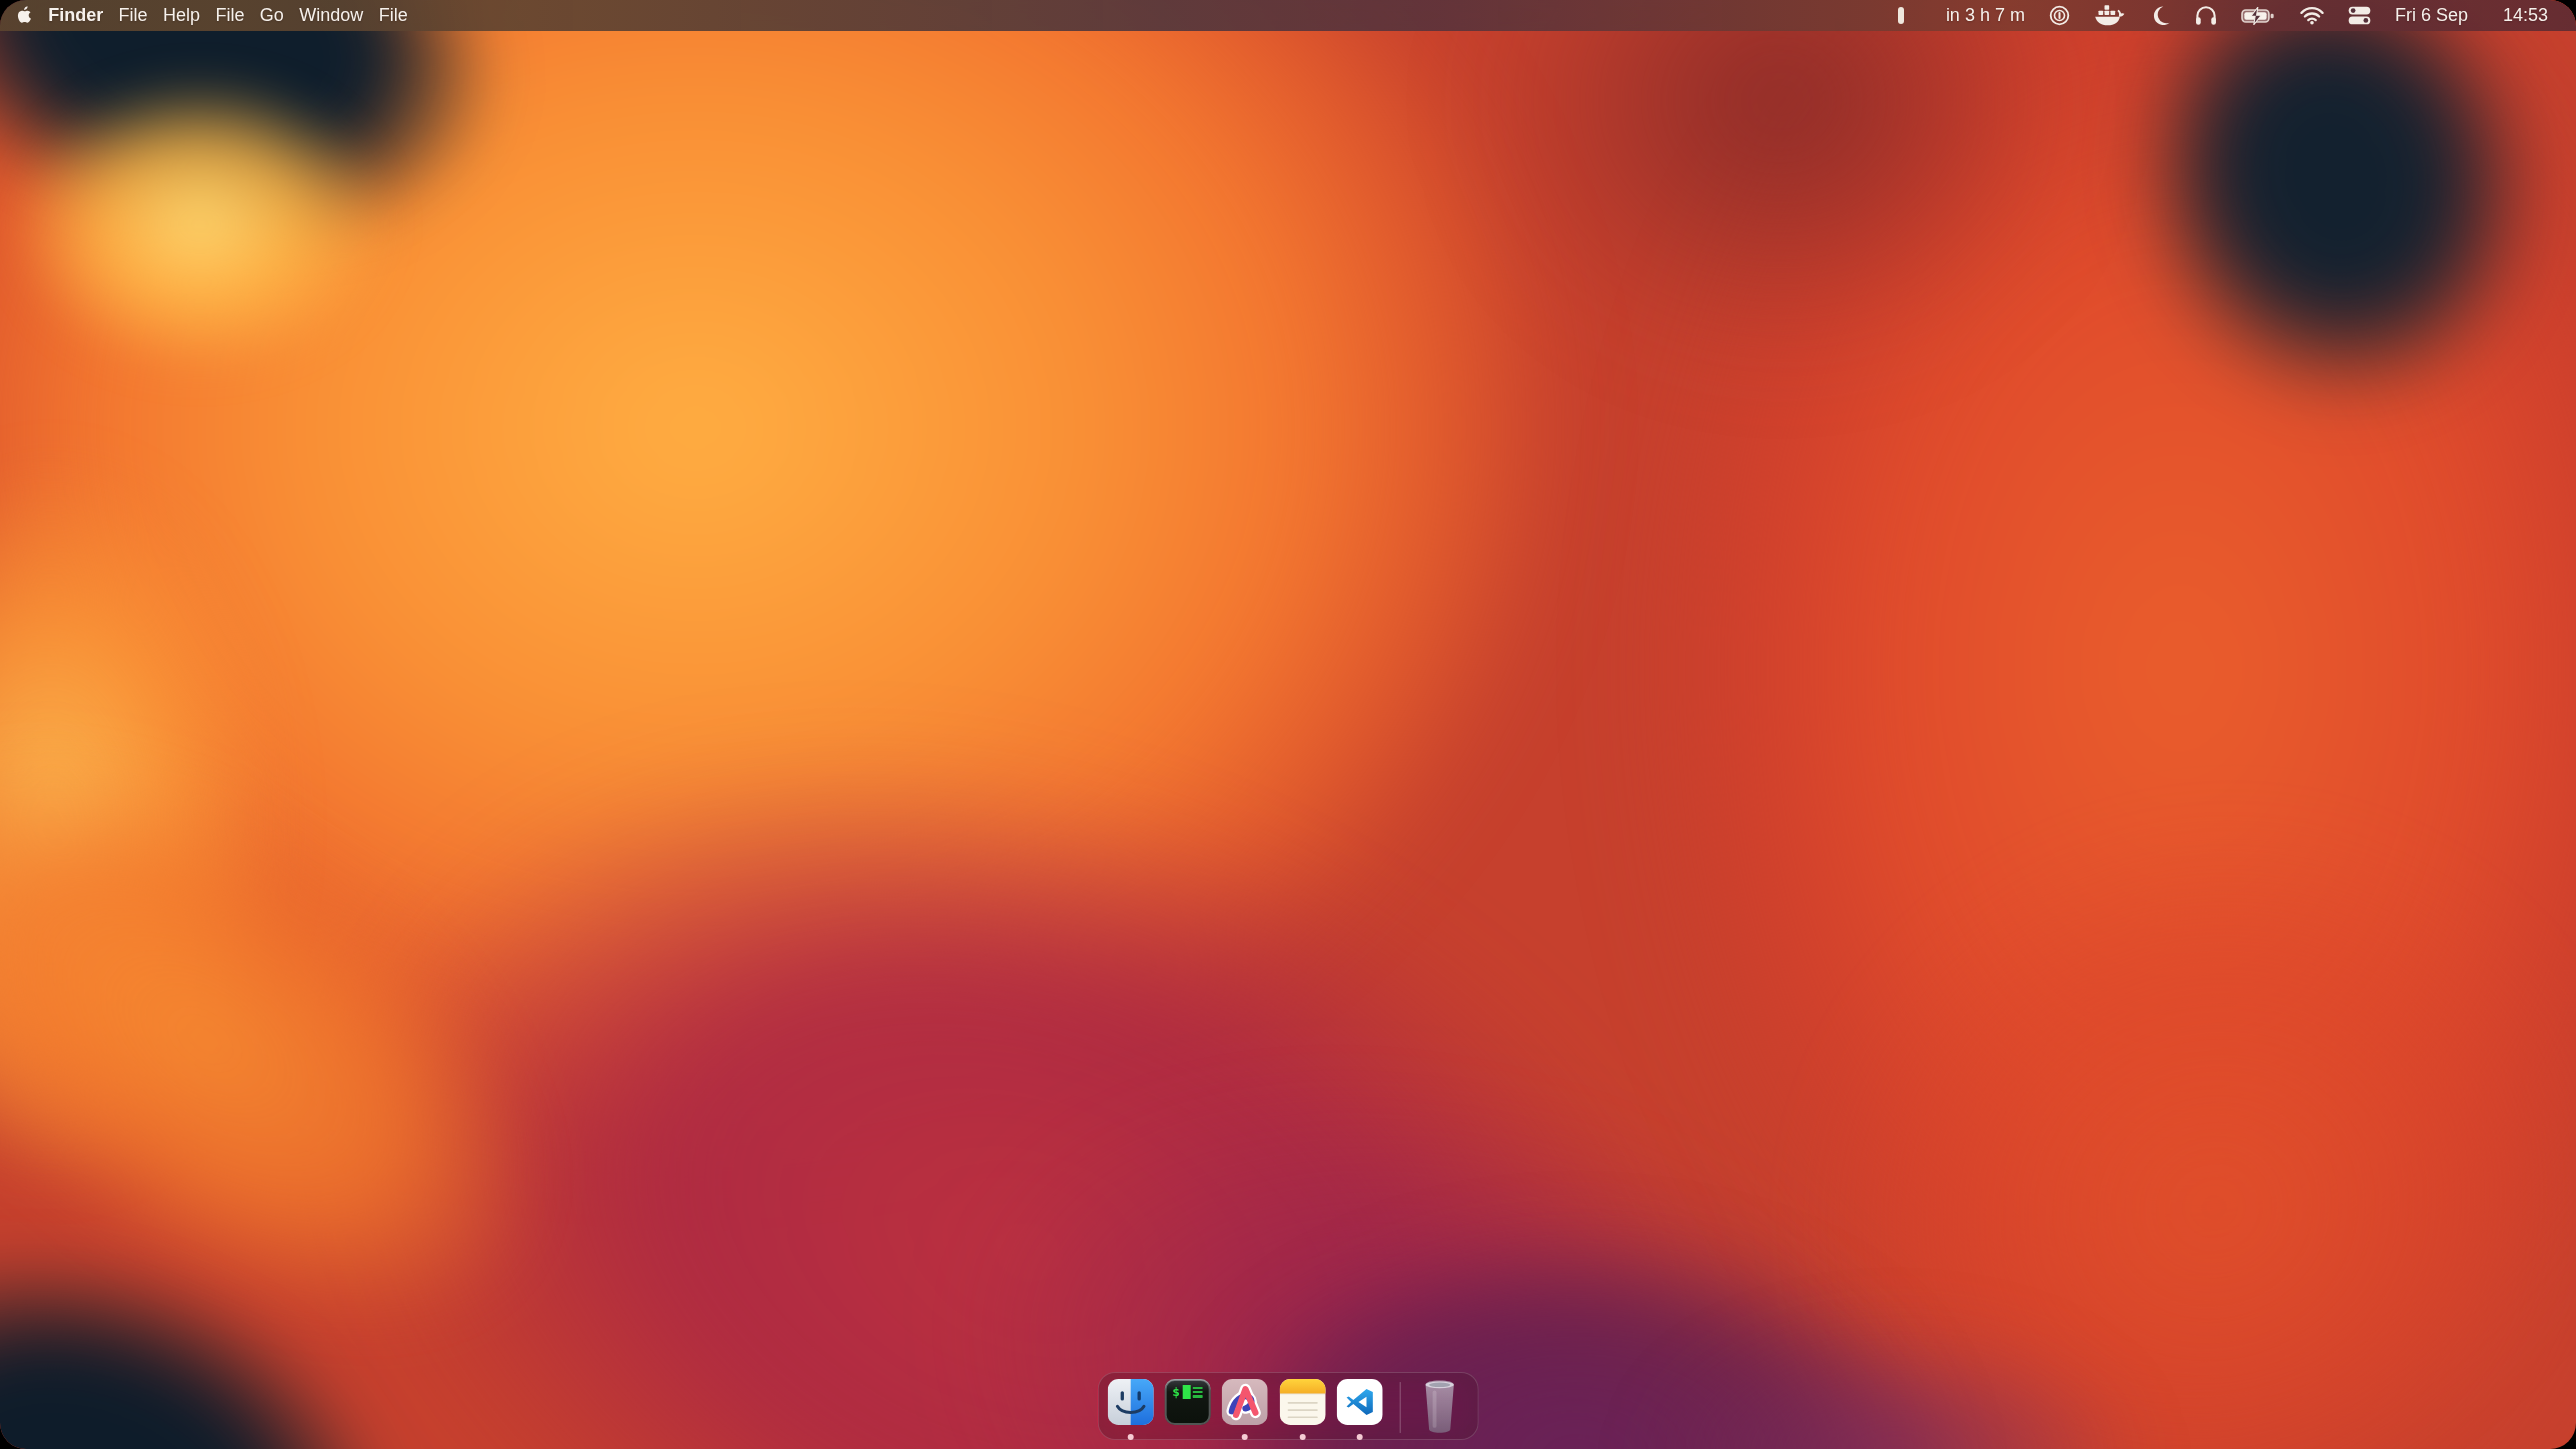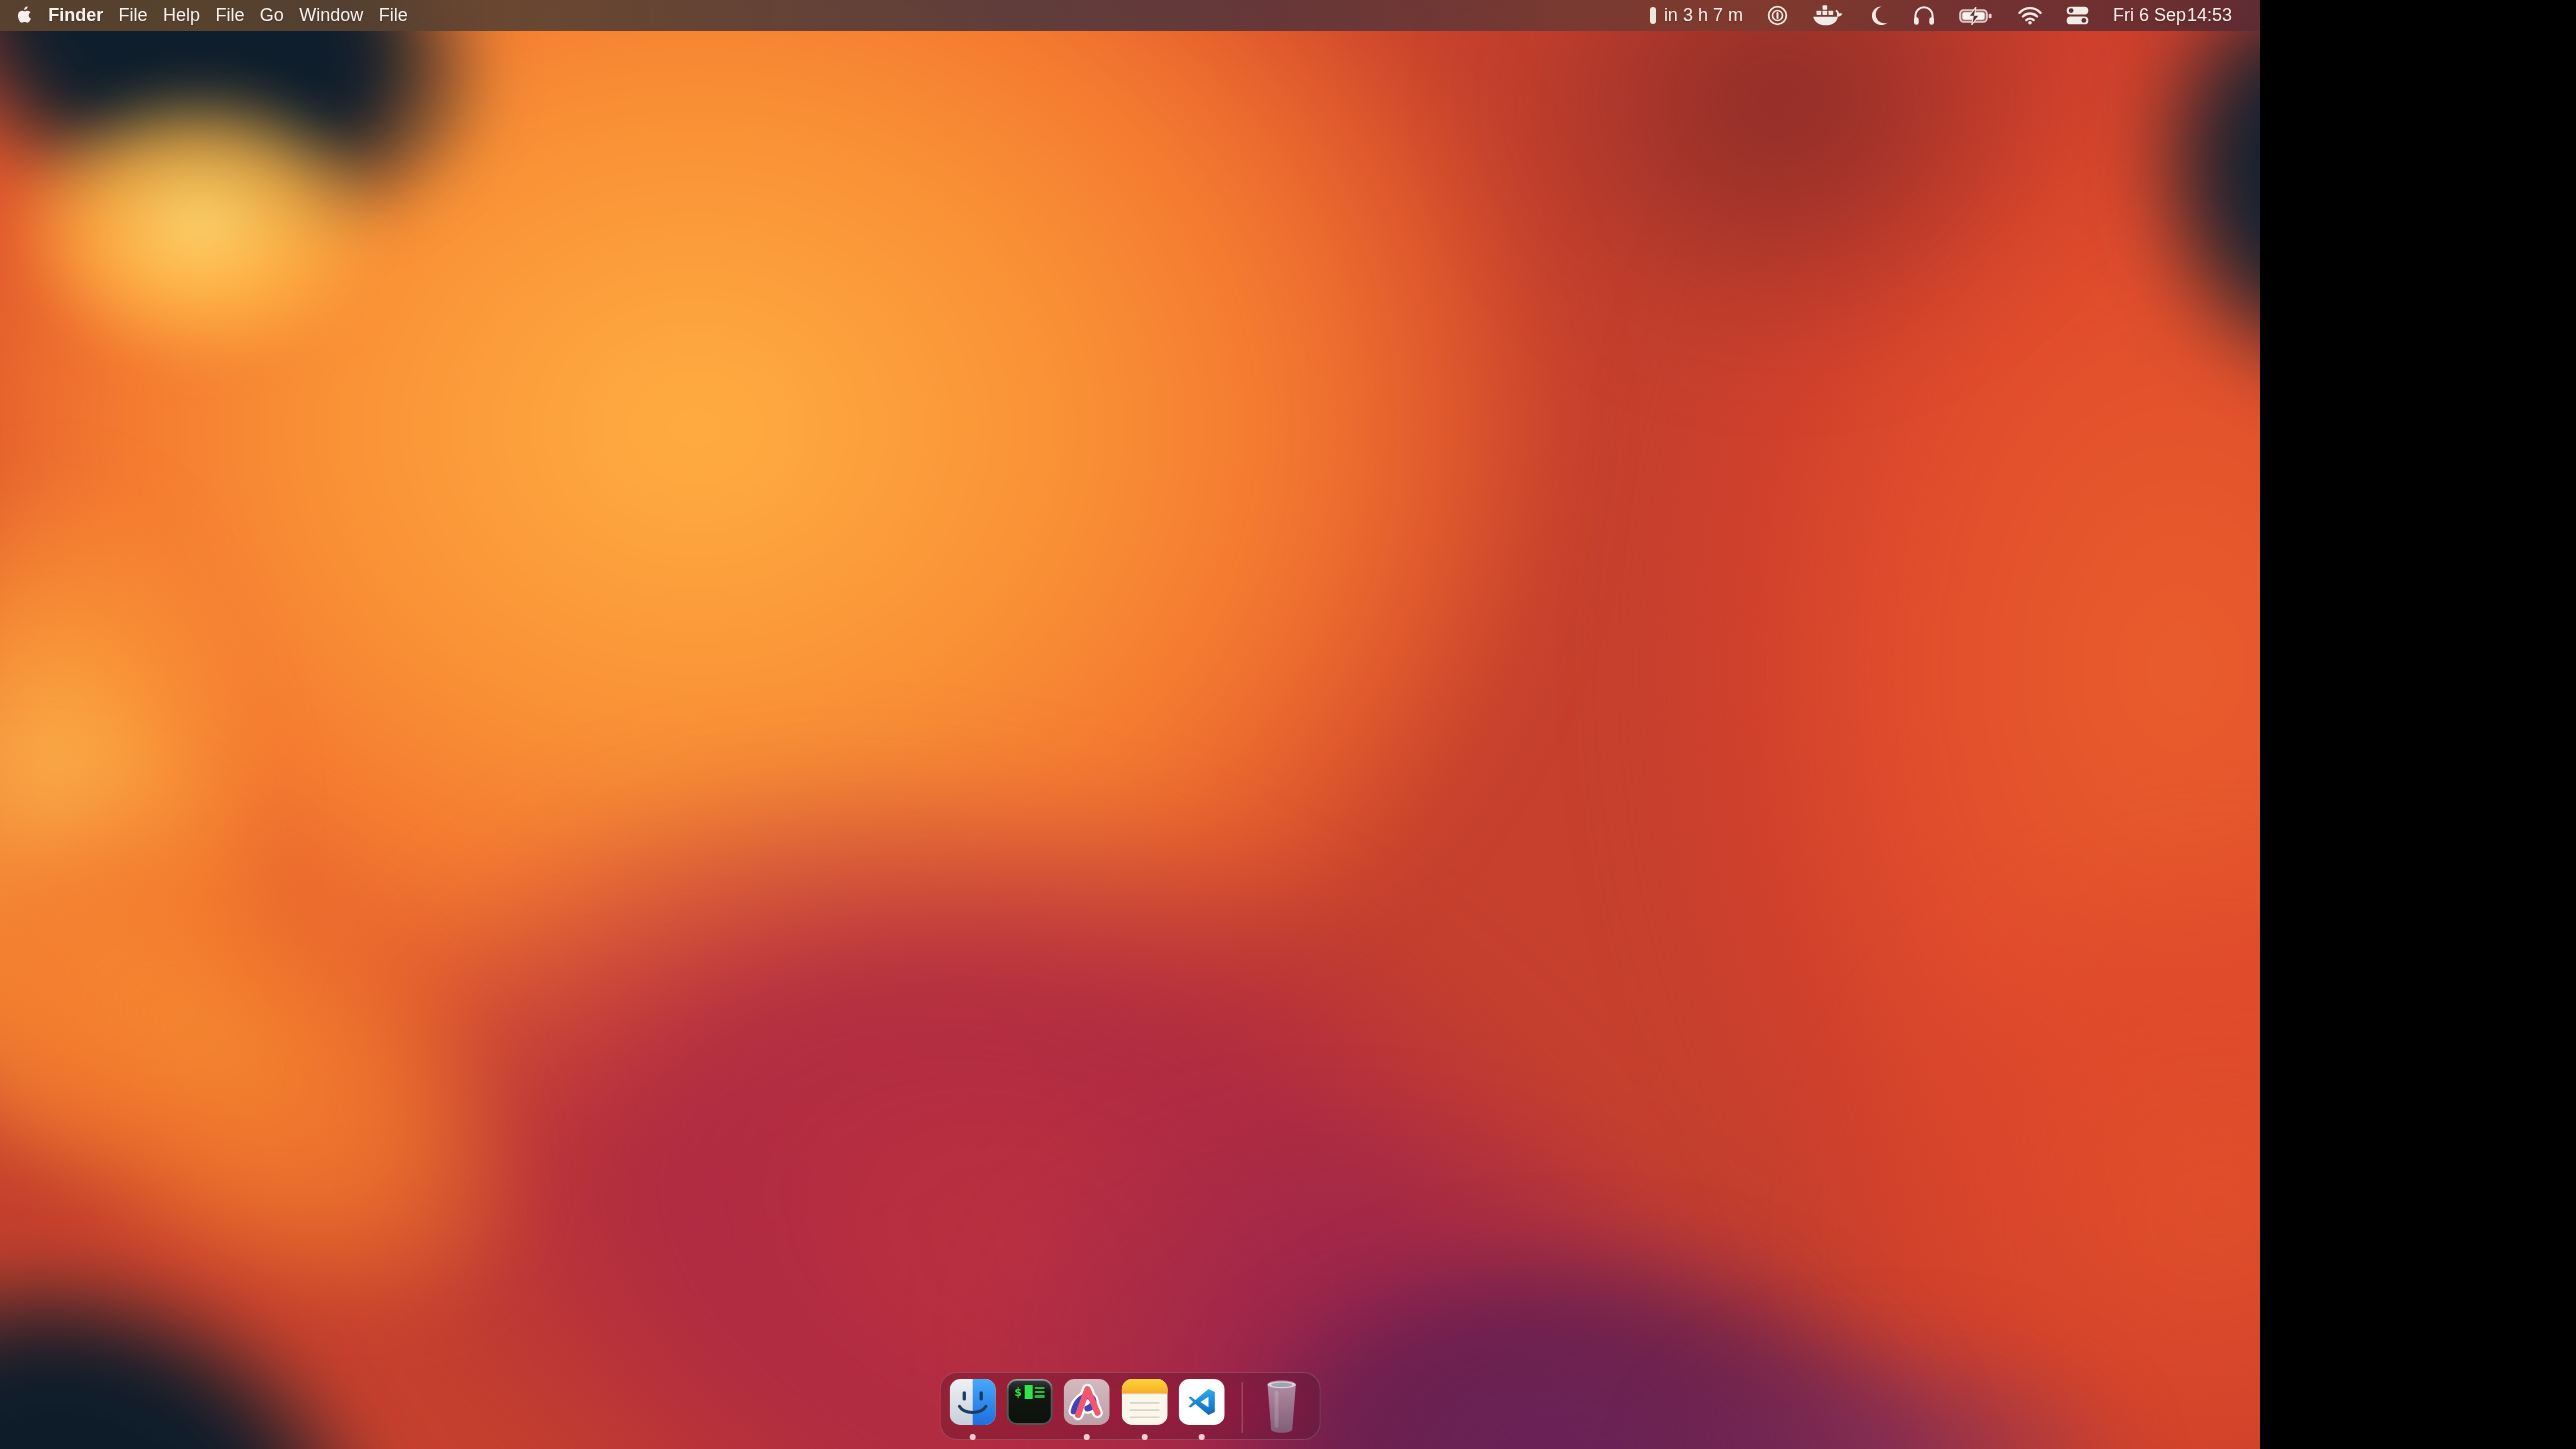--- a/index.html
+++ b/index.html
@@ -1,17 +1,17 @@
 <!DOCTYPE html>
 <html style="font-size:10.7px"><head>
 <meta charset="utf-8">
 <style>
   html,body{margin:0;padding:0;background:#000;}
-  #screen{position:relative;width:2260px;height:1449px;overflow:hidden;
-          background:#c6402d;font-family:"Liberation Sans",sans-serif;}
+  #screen{position:relative;width:2576px;height:1449px;overflow:hidden;
+          background:#c6402d;font-family:"Liberation Sans",sans-serif;border-radius:26px;}
 
   
   #wallpaper{position:absolute;inset:0;overflow:hidden;}
   .wp{position:absolute;border-radius:50%;}
   .wp-orange-core{left:-335px;top:-436px;width:2147px;height:1878px;filter:blur(40px);
     background:radial-gradient(closest-side at 48% 46%,#ffae42 0%,#f98f35 38%,#f37730 58%,rgba(240,105,45,.65) 72%,rgba(240,105,45,0) 85%);}
   .wp-red-right{left:1543px;top:-268px;width:1275px;height:2080px;filter:blur(47px);
     background:radial-gradient(closest-side at 50% 45%,#ea5e2c 0%,#e04c2c 45%,rgba(214,64,44,.6) 68%,rgba(214,64,44,0) 85%);}
   .wp-shadow-tc{left:1395px;top:-235px;width:771px;height:671px;filter:blur(54px);
     background:radial-gradient(closest-side,rgba(122,38,40,.8),rgba(122,38,40,0) 75%);}
@@ -50,21 +50,21 @@
       rgba(88,43,52,.88) 100%);
     backdrop-filter:blur(27px) saturate(140%);
     text-shadow:0 0.7px 2px rgba(30,10,10,.25);}
   .mb-left{display:flex;align-items:center;}
   .mb-left > * + *{margin-left:15.4px;}
   .mb-item{white-space:nowrap;cursor:default;}
   .mb-app-name{font-weight:700;}
   .apple-logo svg{display:block;fill:#f6f1ec;}
   .mb-right{display:flex;align-items:center;}
   .mb-right > * + *{margin-left:24px;}
-  .mb-status{display:flex;align-items:center;white-space:nowrap;}
+  .mb-status{display:flex;align-items:center;white-space:nowrap;gap:34px;}
   .mb-status svg{display:block;fill:#f3ece6;}
   .timer-bar{display:inline-block;width:6px;height:17.4px;border-radius:3.4px;
     background:#efe7dd;margin-right:8px;}
   .clock span + span{margin-left:1px;}
 
   
   #dock{position:absolute;left:50%;transform:translateX(-50%);bottom:8.7px;z-index:10;
     height:68px;box-sizing:border-box;display:flex;align-items:flex-start;
     padding:5.4px 8.7px 0 8.7px;border-radius:17.4px;
     background:rgba(68,28,44,.40);

